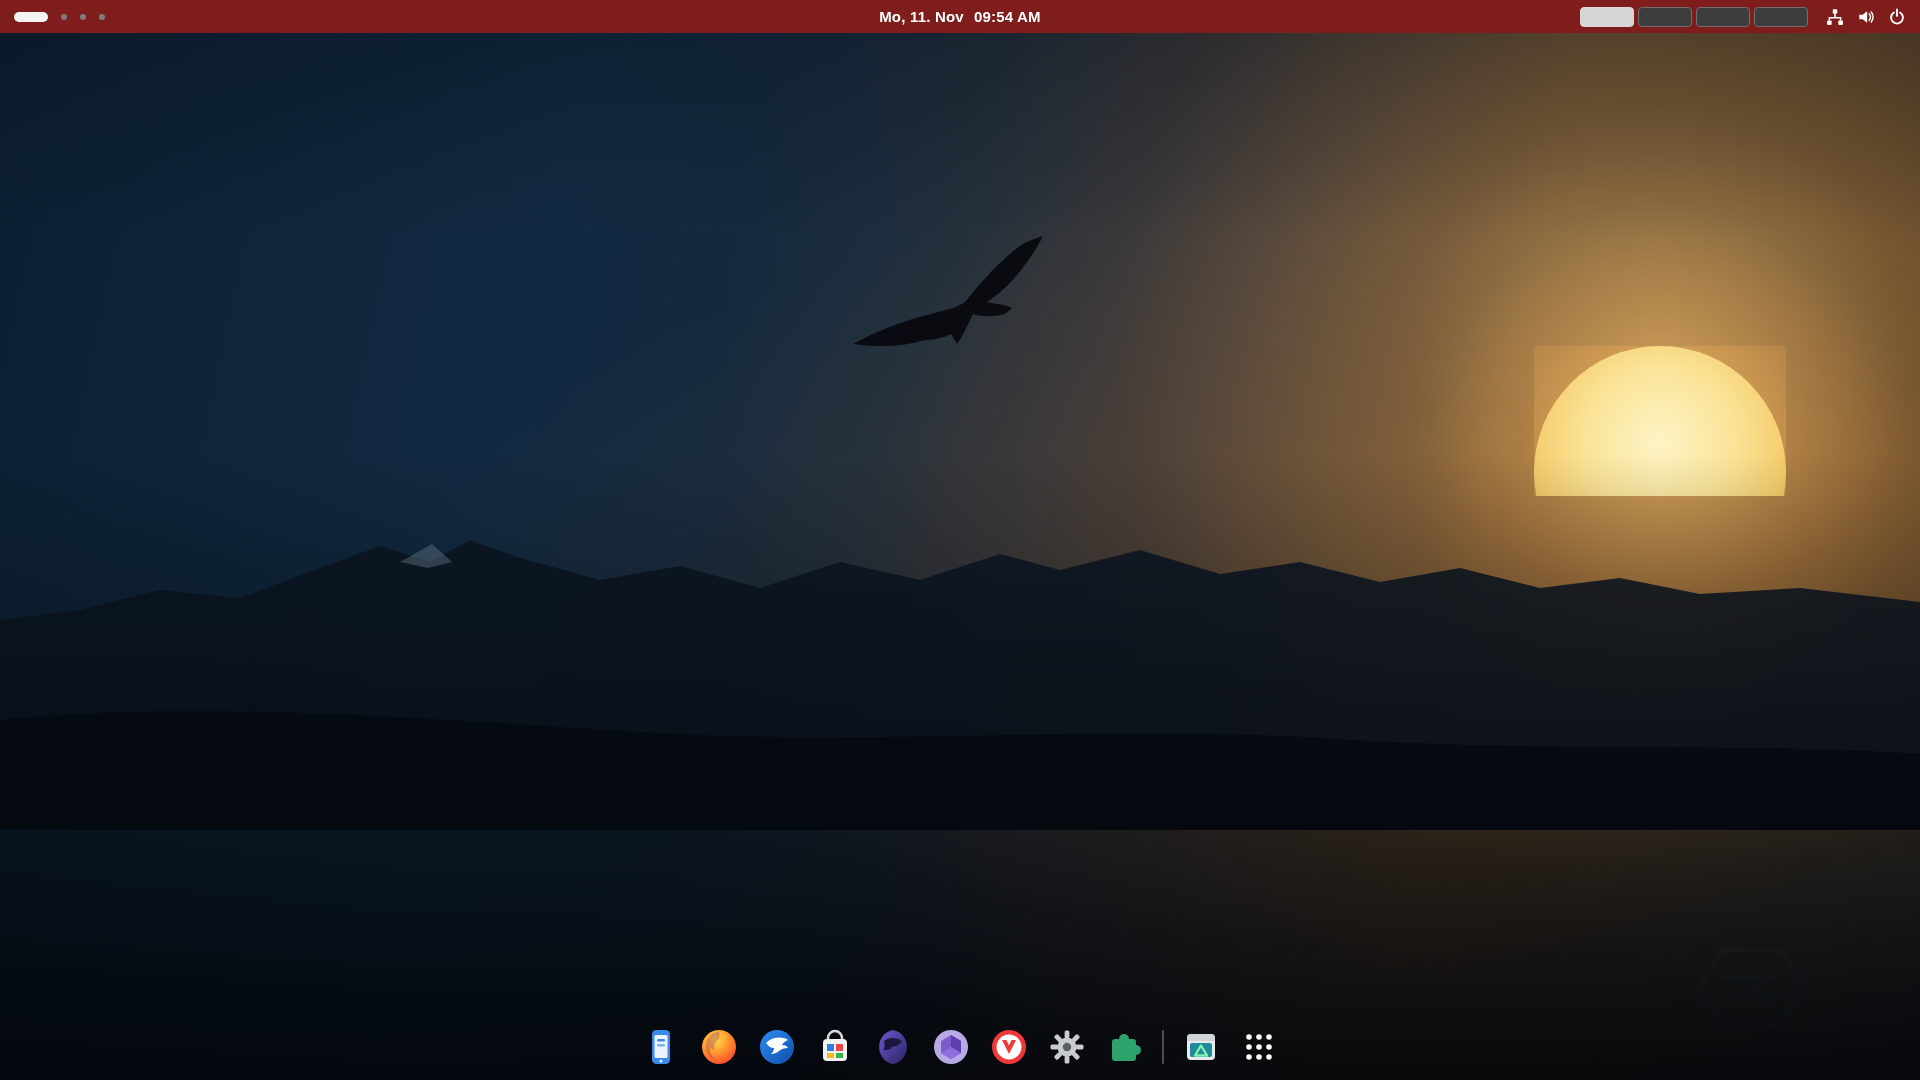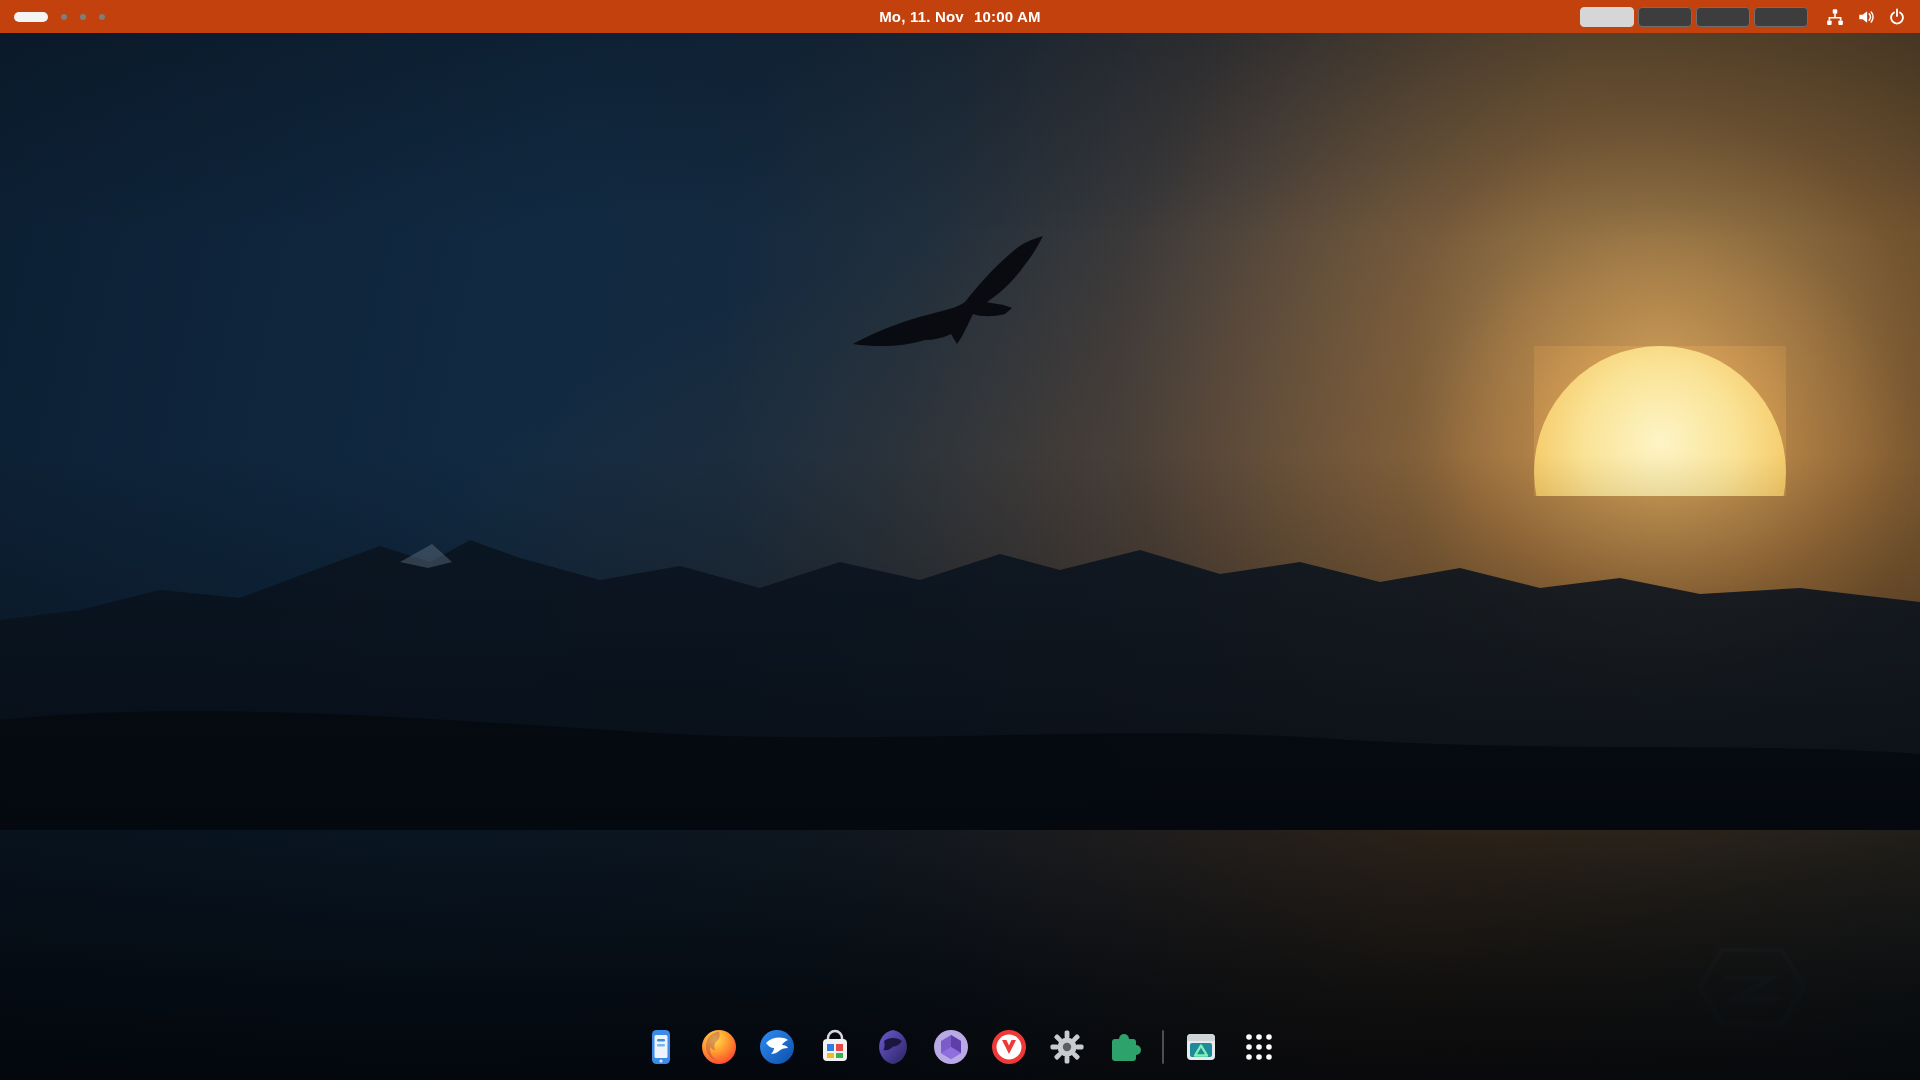--- a/index.html
+++ b/index.html
@@ -25,21 +25,21 @@
   .sun-clip { position:absolute; left:1534px; top:346px; width:252px; height:150px; overflow:hidden; }
   .sun { width:252px; height:252px; border-radius:50%;
     background:radial-gradient(circle at 50% 38%, #fdf4c6 0%, #fae396 38%, #f4c45e 72%, #edab42 100%);
     box-shadow:0 0 130px 55px rgba(250,185,95,0.38); }
 
   .mountains { position:absolute; left:0; top:470px; width:1920px; height:360px; }
   .bird { position:absolute; left:845px; top:236px; width:212px; height:152px; }
   .watermark { position:absolute; left:1692px; top:940px; width:120px; height:95px; opacity:0.8; }
 
   
-  .topbar { position:absolute; top:0; left:0; width:1920px; height:33px; background:#c2410c;
+  .topbar { position:absolute; top:0; left:0; width:1920px; height:33px; background:#7f1d1d;
     display:flex; align-items:center; justify-content:space-between; padding:0 14px; z-index:20; }
   .ws-indicator { display:flex; align-items:center; gap:13px; }
   .ws-pill { width:34px; height:10px; border-radius:5px; background:#f4f4f4; }
   .ws-dot { width:6px; height:6px; border-radius:50%; background:#7e7e7e; }
   .clock { position:absolute; left:50%; top:0; height:33px; transform:translateX(-50%);
     display:flex; align-items:center; gap:10px; color:#ffffff; font-size:15px; font-weight:700; letter-spacing:0.2px; }
   .tray-area { display:flex; align-items:center; }
   .win-buttons { display:flex; gap:4px; margin-right:18px; }
   .win-btn { width:54px; height:20px; border-radius:4px; background:#3d3d3d; border:1px solid #6e6e6e; }
   .win-btn.active { background:#d6d6d6; border-color:#d6d6d6; }
@@ -83,21 +83,21 @@
   <div class="topbar">
     <div class="ws-indicator">
       <span class="ws-pill"></span>
       <span class="ws-dot"></span>
       <span class="ws-dot"></span>
       <span class="ws-dot"></span>
     </div>
 
     <div class="clock">
       <span>Mo, 11. Nov</span>
-      <span>10:00 AM</span>
+      <span>09:54 AM</span>
     </div>
 
     <div class="tray-area">
       <div class="win-buttons">
         <span class="win-btn active"></span>
         <span class="win-btn"></span>
         <span class="win-btn"></span>
         <span class="win-btn"></span>
       </div>
       <div class="tray-icons">

